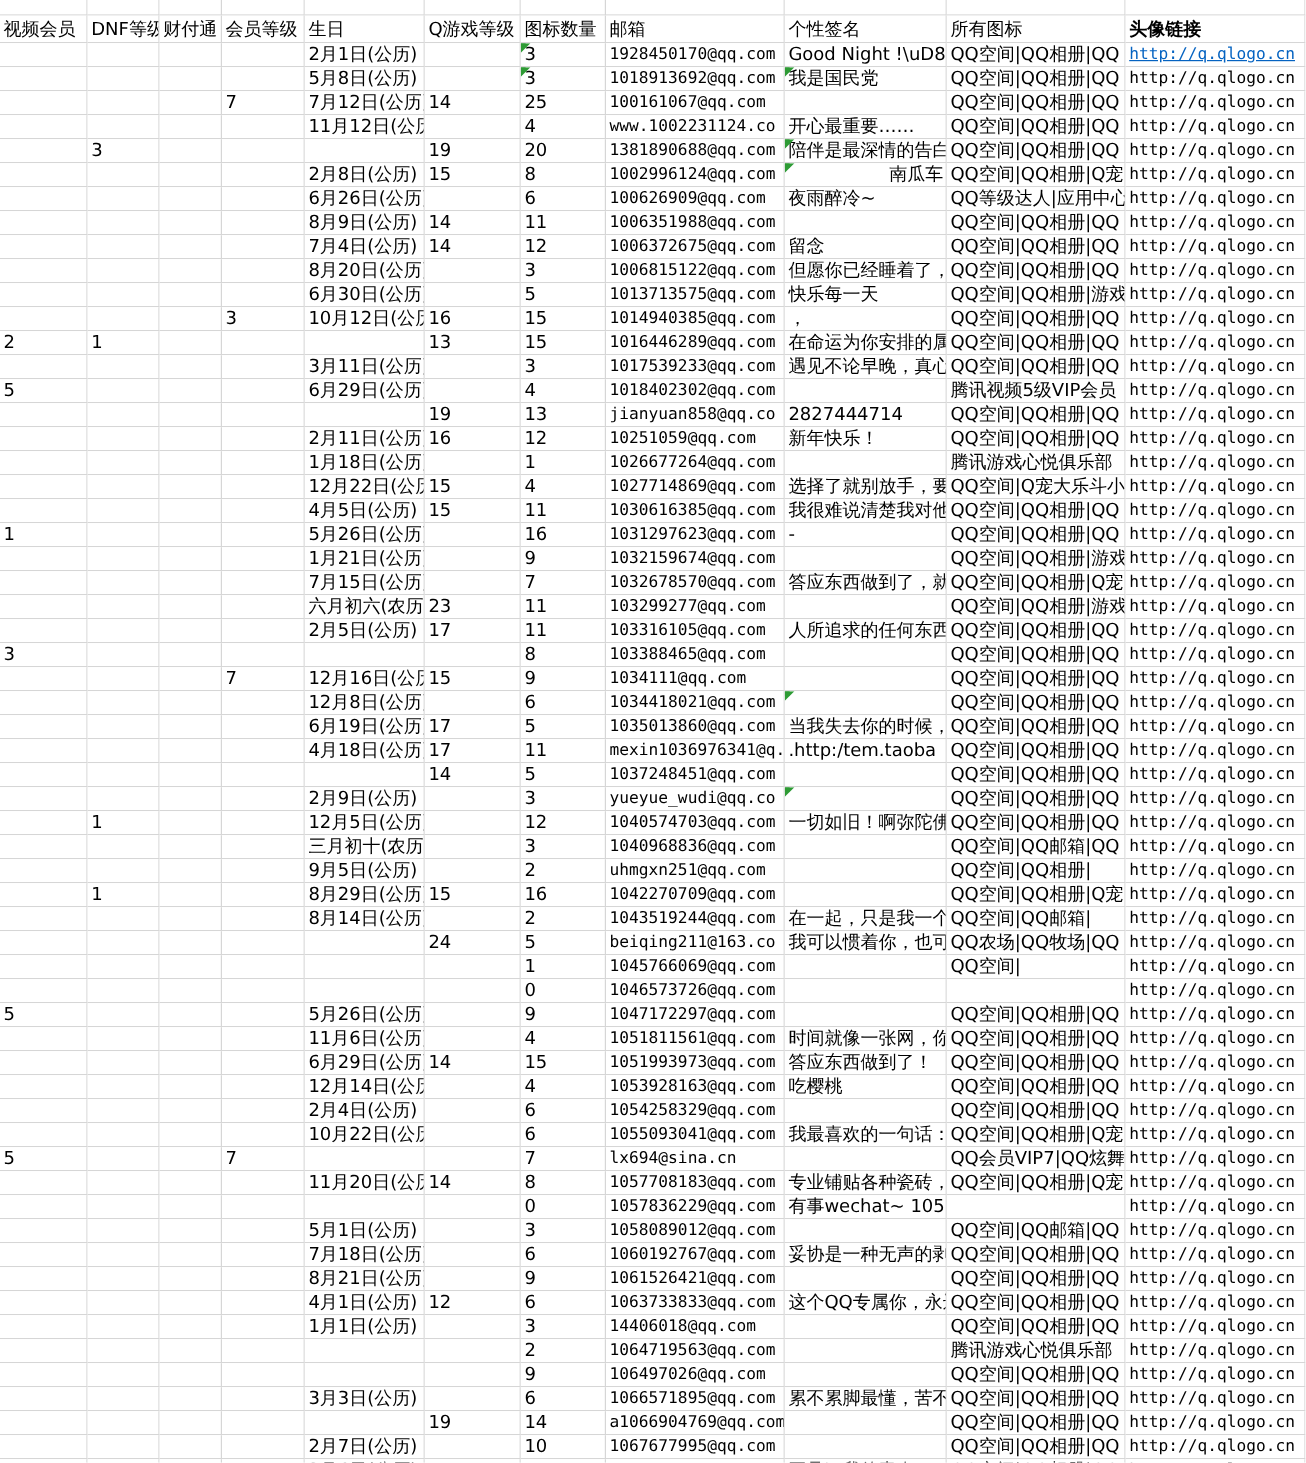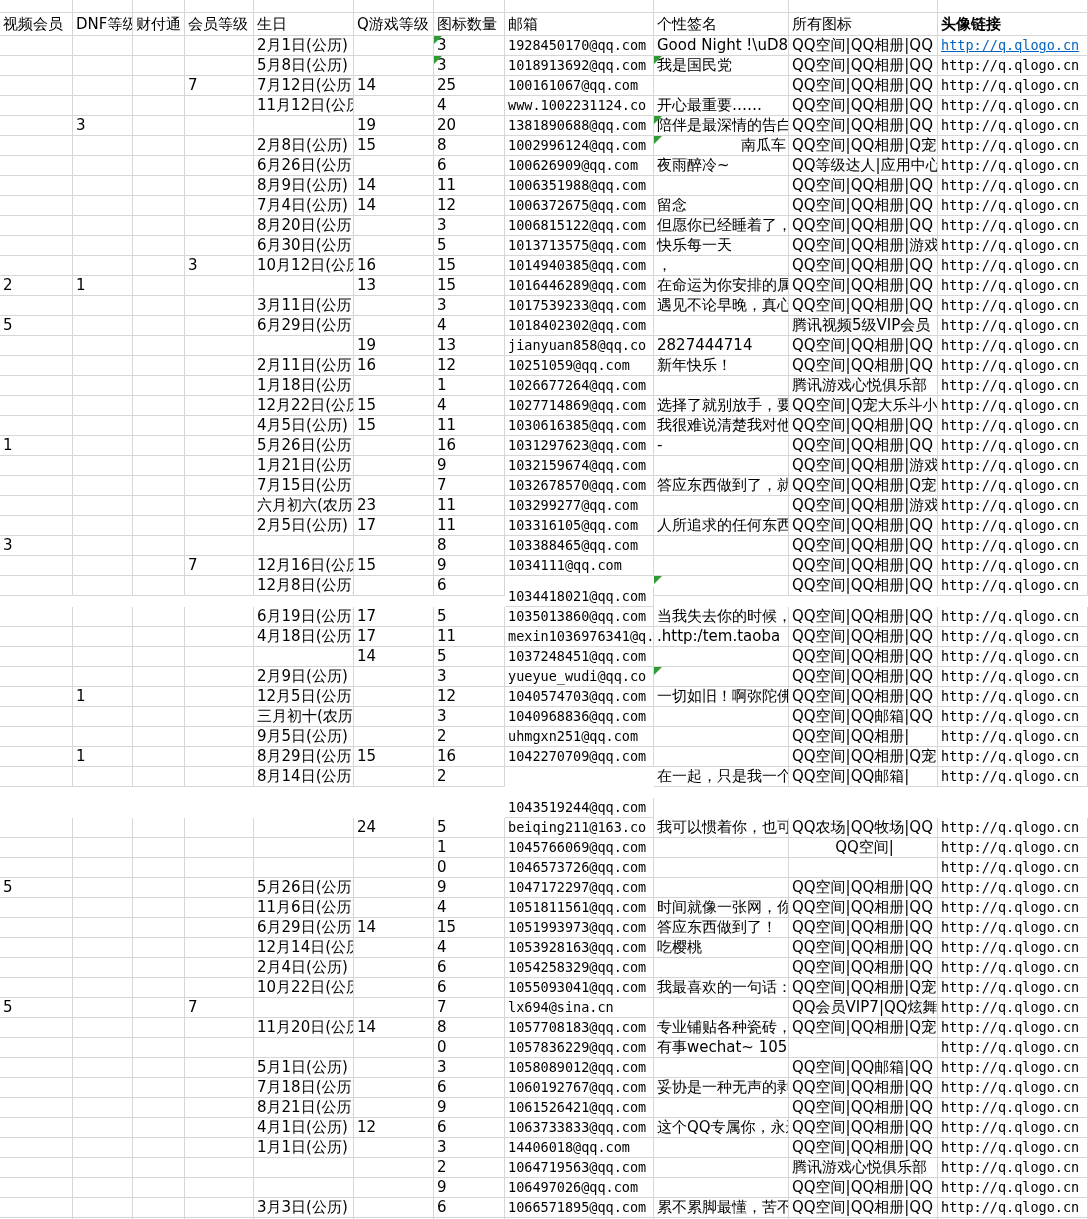--- a/index.html
+++ b/index.html
@@ -417,21 +417,21 @@
       <div class="cell mono lnk" style="width: 150px;">http://q.qlogo.cn</div>
     </div>
     <div class="row">
       <div class="cell" style="width: 73px;"></div>
       <div class="cell" style="width: 60px;"></div>
       <div class="cell" style="width: 52px;"></div>
       <div class="cell" style="width: 69px;"></div>
       <div class="cell" style="width: 100px;">12月8日(公历)</div>
       <div class="cell" style="width: 80px;"></div>
       <div class="cell" style="width: 71px;">6</div>
-      <div class="cell mono" style="width: 149px; margin-top: 11px;">1034418021@qq.com</div>
+      <div class="cell mono" style="width: 149px;">1034418021@qq.com</div>
       <div class="cell tri" style="width: 135px;"></div>
       <div class="cell" style="width: 149px;">QQ空间|QQ相册|QQ</div>
       <div class="cell mono lnk" style="width: 150px;">http://q.qlogo.cn</div>
     </div>
     <div class="row">
       <div class="cell" style="width: 73px;"></div>
       <div class="cell" style="width: 60px;"></div>
       <div class="cell" style="width: 52px;"></div>
       <div class="cell" style="width: 69px;"></div>
       <div class="cell" style="width: 100px;">6月19日(公历)</div>
@@ -534,21 +534,21 @@
       <div class="cell mono lnk" style="width: 150px;">http://q.qlogo.cn</div>
     </div>
     <div class="row">
       <div class="cell" style="width: 73px;"></div>
       <div class="cell" style="width: 60px;"></div>
       <div class="cell" style="width: 52px;"></div>
       <div class="cell" style="width: 69px;"></div>
       <div class="cell" style="width: 100px;">8月14日(公历)</div>
       <div class="cell" style="width: 80px;"></div>
       <div class="cell" style="width: 71px;">2</div>
-      <div class="cell mono" style="width: 149px; margin-top: 31px;">1043519244@qq.com</div>
+      <div class="cell mono" style="width: 149px;">1043519244@qq.com</div>
       <div class="cell" style="width: 135px;">在一起，只是我一个</div>
       <div class="cell" style="width: 149px;">QQ空间|QQ邮箱|</div>
       <div class="cell mono lnk" style="width: 150px;">http://q.qlogo.cn</div>
     </div>
     <div class="row">
       <div class="cell" style="width: 73px;"></div>
       <div class="cell" style="width: 60px;"></div>
       <div class="cell" style="width: 52px;"></div>
       <div class="cell" style="width: 69px;"></div>
       <div class="cell" style="width: 100px;"></div>
@@ -562,21 +562,21 @@
     <div class="row">
       <div class="cell" style="width: 73px;"></div>
       <div class="cell" style="width: 60px;"></div>
       <div class="cell" style="width: 52px;"></div>
       <div class="cell" style="width: 69px;"></div>
       <div class="cell" style="width: 100px;"></div>
       <div class="cell" style="width: 80px;"></div>
       <div class="cell" style="width: 71px;">1</div>
       <div class="cell mono" style="width: 149px;">1045766069@qq.com</div>
       <div class="cell" style="width: 135px;"></div>
-      <div class="cell" style="width: 149px; text-align: center;">QQ空间|</div>
+      <div class="cell" style="width: 149px;">QQ空间|</div>
       <div class="cell mono lnk" style="width: 150px;">http://q.qlogo.cn</div>
     </div>
     <div class="row">
       <div class="cell" style="width: 73px;"></div>
       <div class="cell" style="width: 60px;"></div>
       <div class="cell" style="width: 52px;"></div>
       <div class="cell" style="width: 69px;"></div>
       <div class="cell" style="width: 100px;"></div>
       <div class="cell" style="width: 80px;"></div>
       <div class="cell" style="width: 71px;">0</div>

